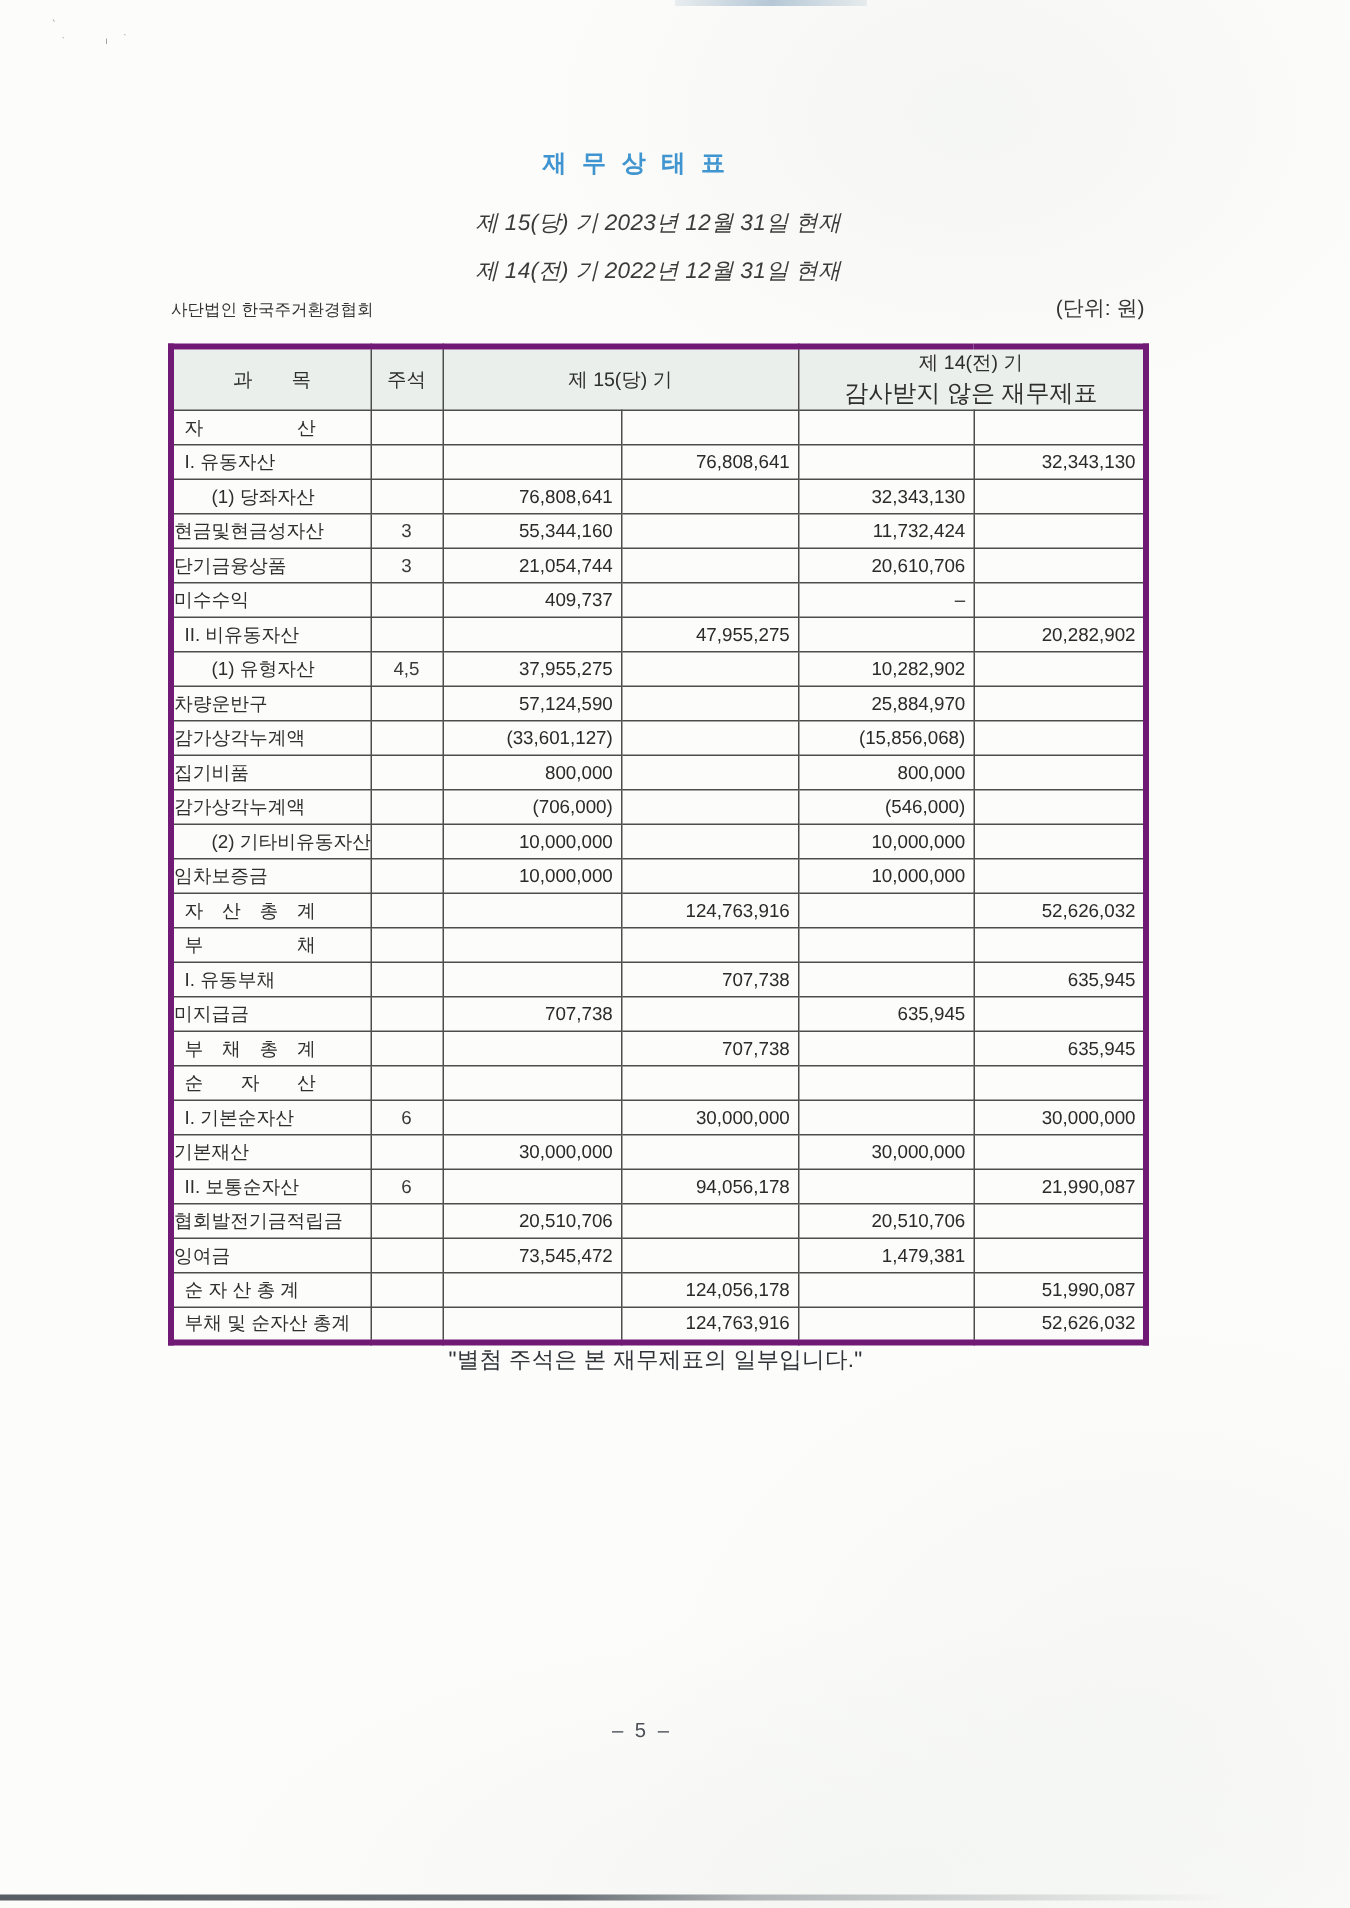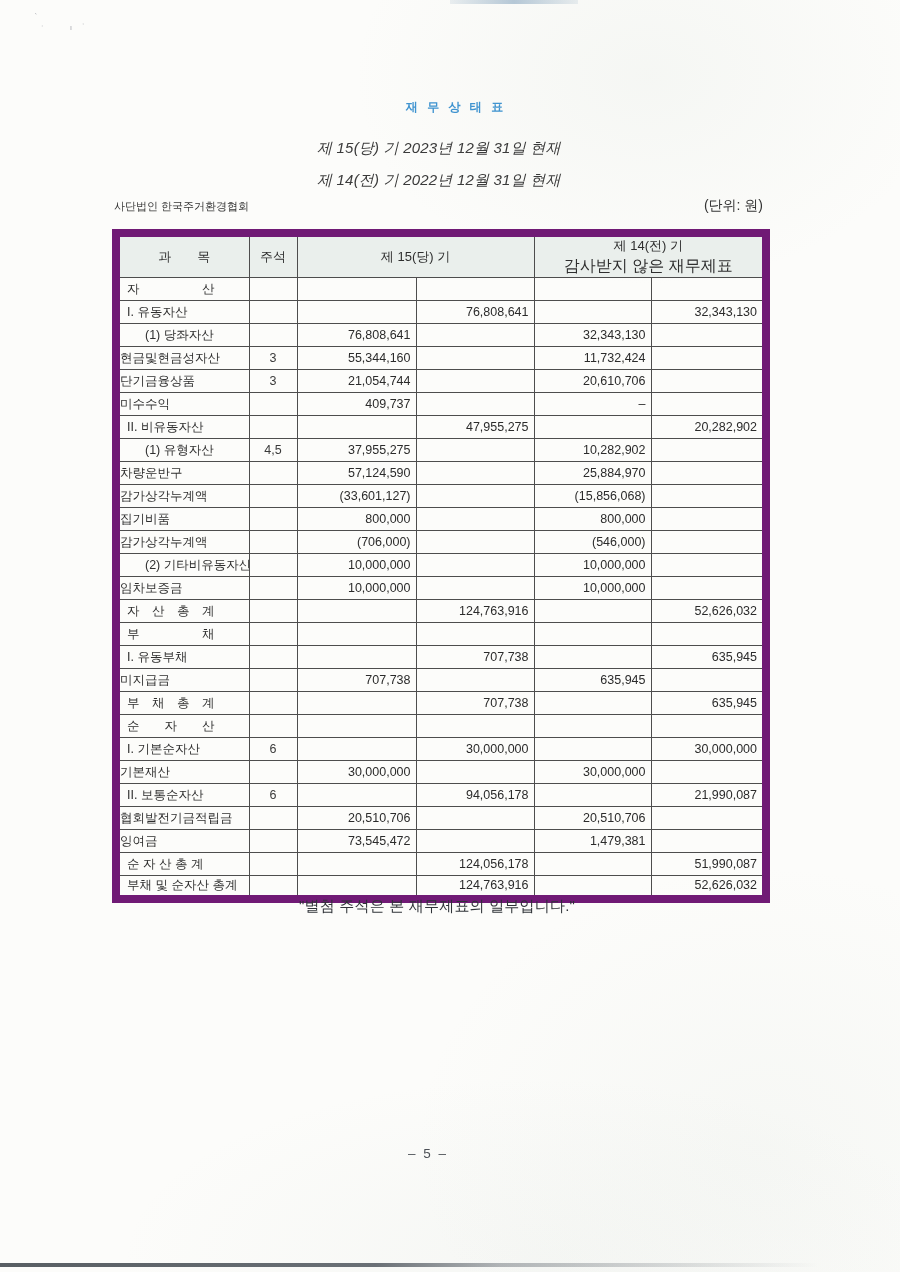--- a/index.html
+++ b/index.html
@@ -28,22 +28,22 @@
     background: linear-gradient(to right, #585e63 0%, #6a7076 45%, rgba(120,126,132,0.55) 60%, rgba(140,146,152,0.0) 98%);
   }
   .pen-mark { position: absolute; color: #7a7e88; font-size: 8px; opacity: 0.75; }
   .pm1 { left: 34px; top: 12px; transform: rotate(12deg); }
   .pm2 { left: 41px; top: 22px; transform: rotate(-6deg); font-size: 7px; }
   .pm3 { left: 70px; top: 24px; font-size: 7px; }
   .pm4 { left: 82px; top: 20px; font-size: 7px; transform: rotate(8deg); }
 
   .doc-title {
     position: absolute; top: 99px; left: 0; width: 848px;
-    text-align: center; font-size: 12px; font-weight: bold;
-    letter-spacing: 3px; color: #4094d0; margin-left: 32px;
+    text-align: center; font-size: 16px; font-weight: bold;
+    letter-spacing: 3px; color: #4094d0;
   }
   .period-line {
     position: absolute; left: 317px; width: 420px;
     font-size: 15px; color: #3b3b3b; letter-spacing: 0.2px; font-style: italic;
   }
   .p1 { top: 139px; }
   .p2 { top: 171px; }
   .company-line {
     position: absolute; top: 197px; left: 114px; width: 649px;
     display: flex; justify-content: space-between; align-items: baseline;
@@ -53,21 +53,21 @@
 
   table.fs {
     position: absolute; top: 229px; left: 112px; width: 650px;
     border-collapse: collapse; table-layout: fixed;
     font-size: 12.5px; color: #2e2e2e;
   }
   table.fs th, table.fs td {
     border: 1px solid #4d4d4d;
     overflow: hidden; white-space: nowrap;
   }
-  table.fs { border: 8px solid #701a75; }
+  table.fs { border: 4px solid #701a75; }
   table.fs thead th {
     background: #eaefec;
     font-weight: normal; font-size: 13px;
     height: 40px; text-align: center; vertical-align: middle;
     color: #2e2e2e;
   }
   table.fs thead th .sub-line { display: block; font-size: 16px; margin-top: 1px; }
   table.fs tbody td { height: 23px; vertical-align: middle; }
   td.lbl  { text-align: left; }
   td.ind0 { padding-left: 7px; }

